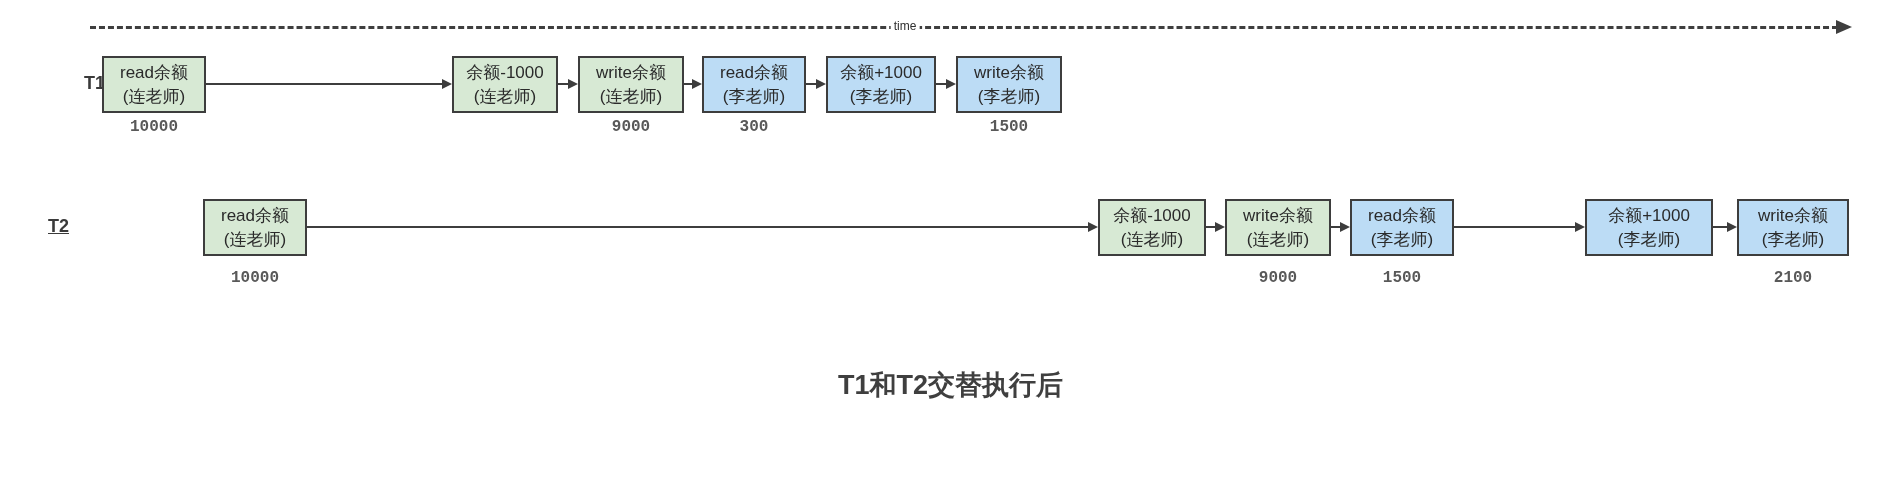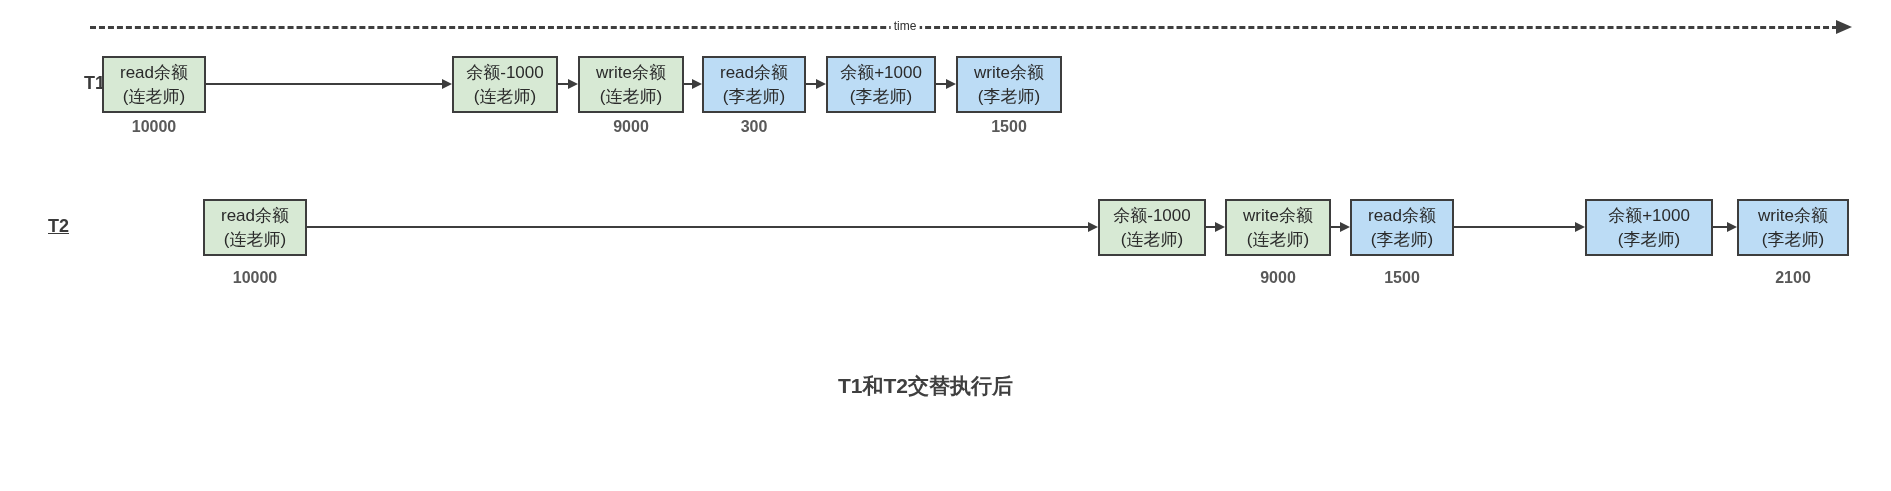--- a/index.html
+++ b/index.html
@@ -36,26 +36,26 @@
   .arrow{
     position:absolute;height:0;border-top:2px solid #3d3d3d;
   }
   .arrow::after{
     content:"";position:absolute;right:-2px;top:-6px;width:0;height:0;
     border-left:10px solid #3d3d3d;border-top:5px solid transparent;border-bottom:5px solid transparent;
   }
   
   .num{
     position:absolute;transform:translateX(-50%);
-    font-size:16px;font-weight:bold;color:#595959;white-space:nowrap;
+    font-size:16px;font-weight:bold;color:#595959;white-space:nowrap;font-family:Liberation Mono, monospace;
   }
   
   .summary{
     position:absolute;left:838px;top:370px;
-    font-size:21px;font-weight:bold;color:#3f3f3f;line-height:31px;text-align:left;
+    font-size:27px;font-weight:bold;color:#3f3f3f;line-height:31px;text-align:left;
   }
 </style>
 </head>
 <body>
 
 <div class="axis"></div>
 <div class="axis-head"></div>
 <div class="axis-label" style="left:905px;">time</div>
 
 <div class="thread-label" style="left:36px;top:73px;margin-left:48px;">T1</div>

